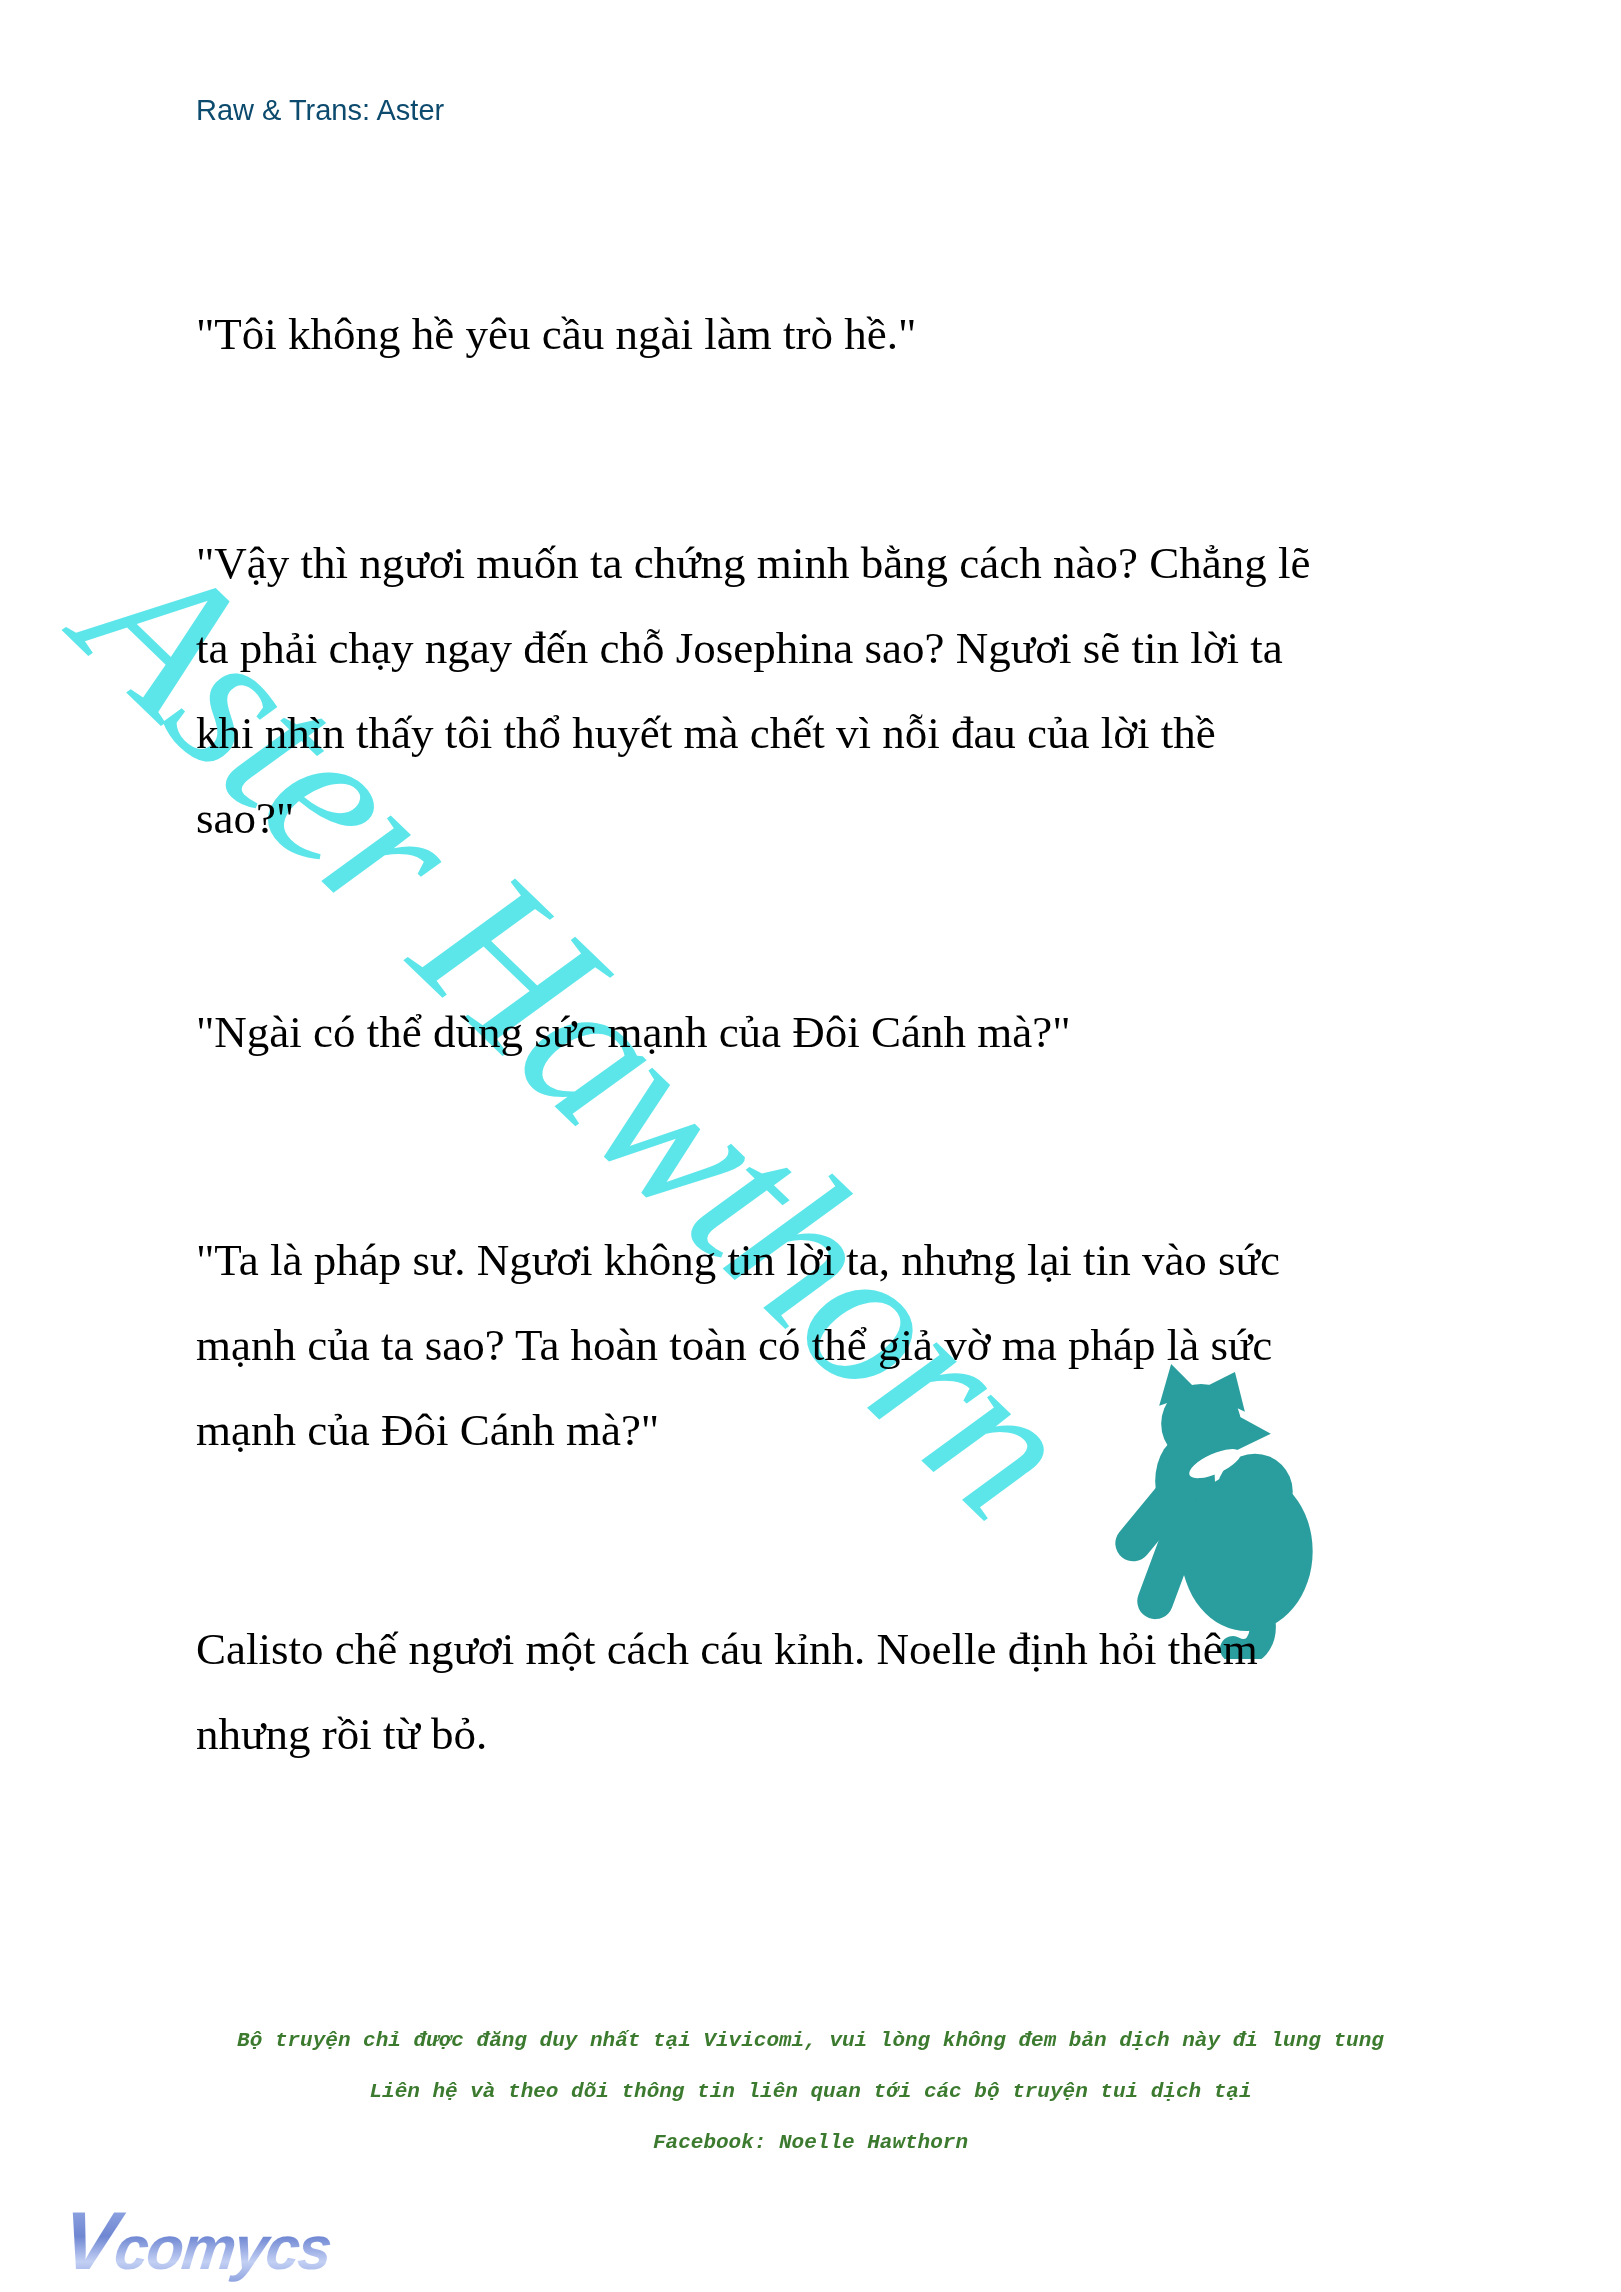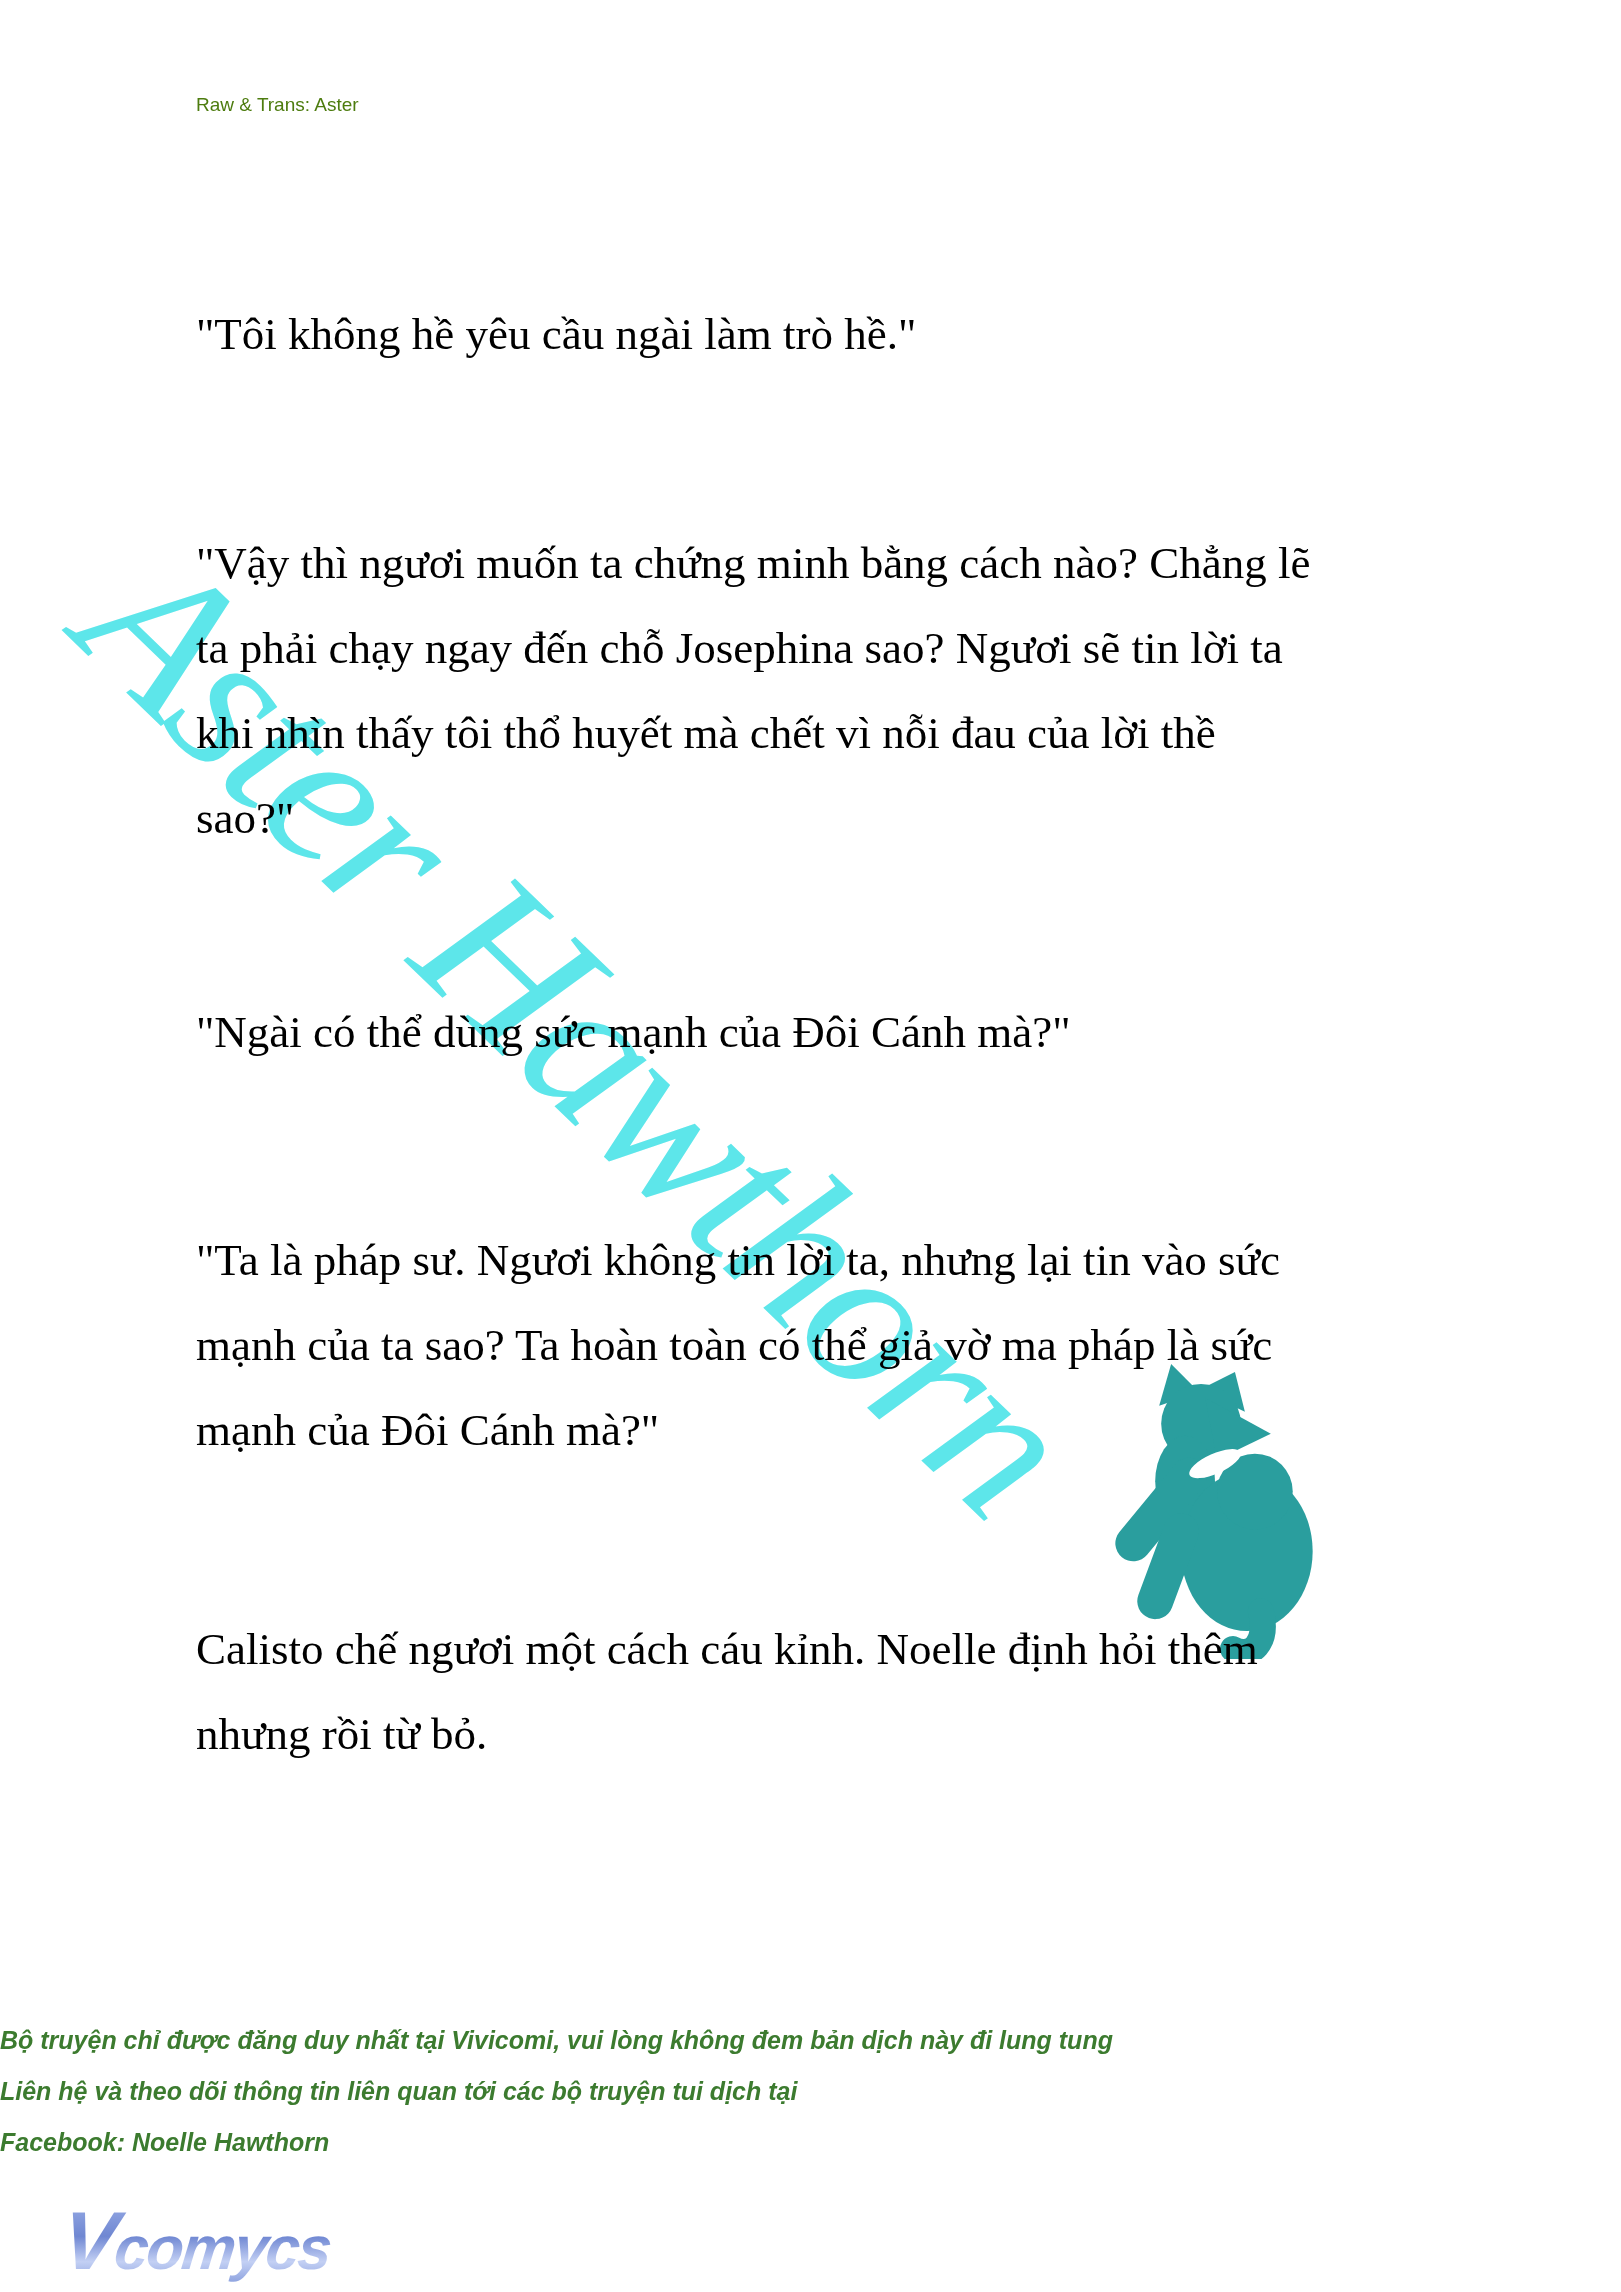--- a/index.html
+++ b/index.html
@@ -31,38 +31,39 @@
     position:absolute;
     left:1106px;top:1360px;
     width:216px;height:299px;
     z-index:2;
   }
   
   .content{position:absolute;inset:0;z-index:5;}
   .credit{
     position:absolute;left:196px;top:94px;
     font-family:"Liberation Sans", sans-serif;
-    font-size:19px;color:#4d7c0f;
+    font-size:29px;color:#0c4a6e;
   }
   .para{
     position:absolute;left:196px;width:1255px;
     font-size:45px;line-height:85px;
     white-space:pre-line;
   }
   .p1{top:292px;}
   .p2{top:521px;}
   .p3{top:990px;}
   .p4{top:1218px;}
   .p5{top:1607px;}
   
   .footer{
     position:absolute;left:0;top:2015px;width:100%;
-    font-family:Liberation Sans, sans-serif;
+    text-align:center;
+    font-family:Liberation Mono, monospace;
     font-weight:bold;font-style:italic;
-    font-size:25px;line-height:51px;
+    font-size:21px;line-height:51px;
     color:var(--footer-color,#3c7b2f);
   }
   
   .logo{
     position:absolute;left:63px;top:2194px;
     font-family:"Liberation Sans", sans-serif;
     font-weight:bold;font-style:italic;
     font-size:61px;
     transform:skewX(-6deg);
     background:linear-gradient(180deg,#9fb2e8 0%,#6f87d2 45%,#c3d0f4 72%,#8097da 100%);

